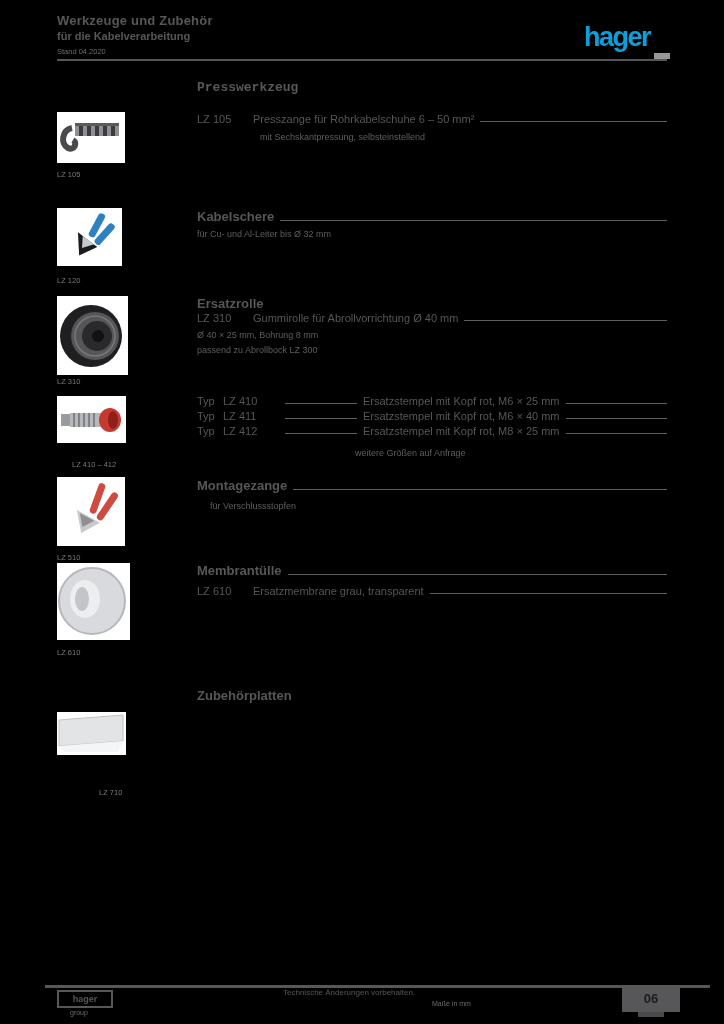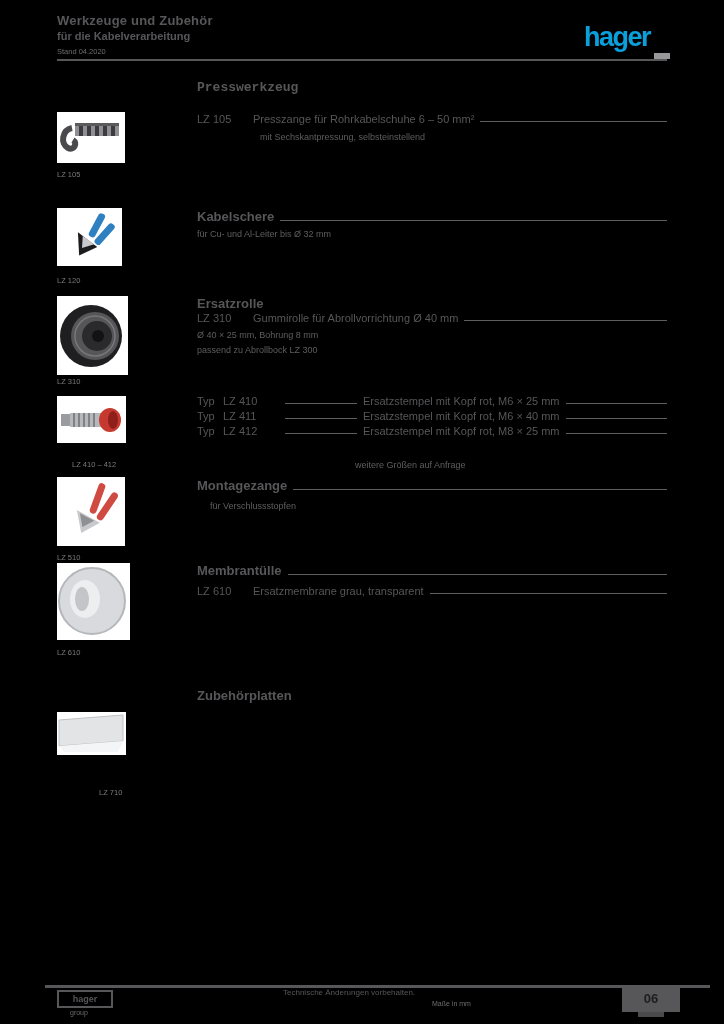--- a/index.html
+++ b/index.html
@@ -130,21 +130,21 @@
     <span class="desc">Ersatzstempel mit Kopf rot, M6 × 40 mm</span>
     <span class="fill"></span>
   </div>
   <div class="abs line" style="left:197px;top:425px;">
     <span class="lbl">Typ</span>
     <span class="code">LZ 412</span>
     <span class="lead"></span>
     <span class="desc">Ersatzstempel mit Kopf rot, M8 × 25 mm</span>
     <span class="fill"></span>
   </div>
-  <div class="abs note" style="left:355px;top:448px;margin-top:12px;">weitere Größen auf Anfrage</div>
+  <div class="abs note" style="left:355px;top:448px;">weitere Größen auf Anfrage</div>
 
   <div class="abs imgbox" style="left:57px;top:477px;width:68px;height:69px;">
     <svg width="68" height="69">
       <g transform="rotate(20 34 35)">
         <rect x="32" y="4" width="7" height="32" rx="3.5" fill="#cf4a40"></rect>
         <rect x="44" y="8" width="7" height="32" rx="3.5" fill="#cf4a40" transform="rotate(14 47 24)"></rect>
         <polygon points="20,38 46,42 32,58" fill="#c8c9cc"></polygon>
         <polygon points="24,40 40,42 31,52" fill="#8f9093"></polygon>
       </g>
     </svg>

